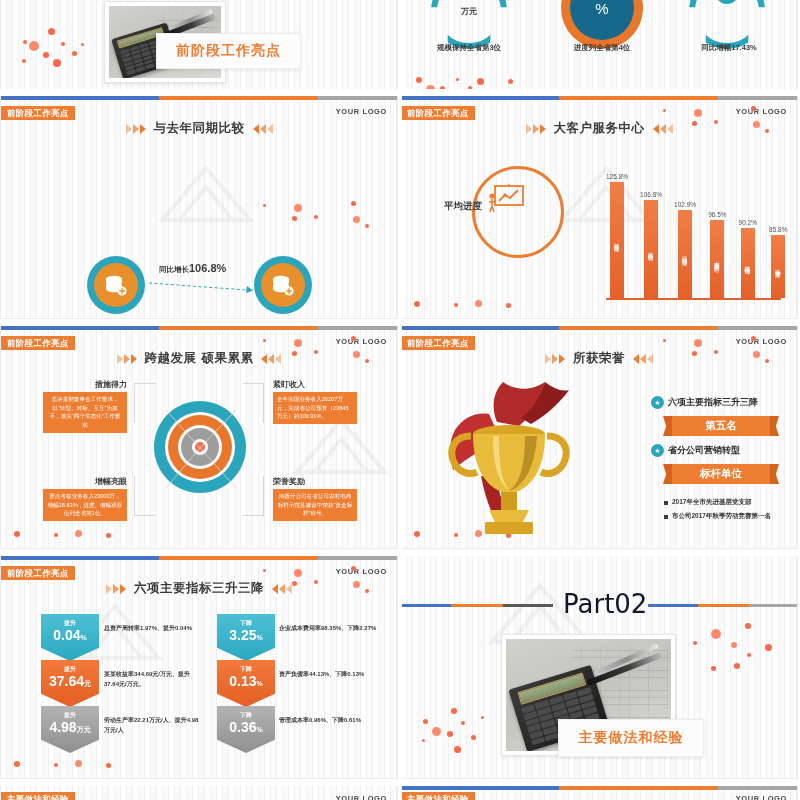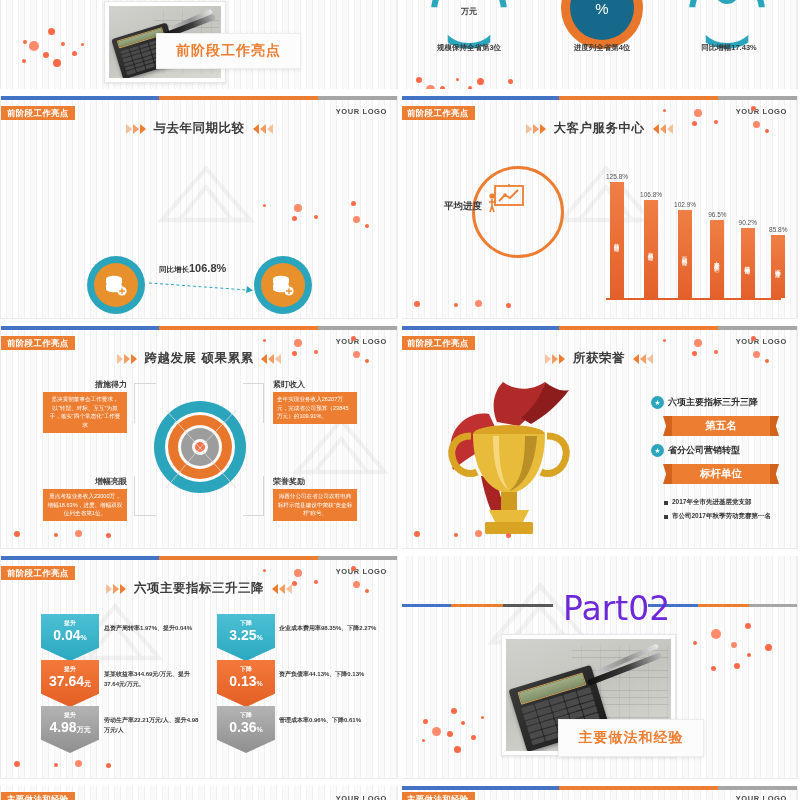--- a/index.html
+++ b/index.html
@@ -134,21 +134,21 @@
   .arrow.orange{background:linear-gradient(180deg,#f2793a,#e45f25);}
   .arrow.gray{background:linear-gradient(180deg,#b3b3b3,#8f8f8f);}
   .arrow .cap{font-size:6px;font-weight:bold;}
   .arrow .v{font-size:14px;font-weight:bold;line-height:1.1;}
   .arrow .v .u{font-size:7px;}
   .arrow-desc{position:absolute;font-size:6px;line-height:1.6;color:#3b3b3b;font-weight:bold;width:100px;}
 
   
   .part-rule{position:absolute;height:3px;display:flex;}
   .part-rule i{display:block;height:100%;}
-  .part-title{position:absolute;font-size:33px;color:#6d28d9;font-weight:normal;
+  .part-title{position:absolute;font-size:26px;color:#0f172a;font-weight:normal;
      font-family:"DejaVu Sans","Liberation Sans",sans-serif;}
   .photo{position:absolute;background:#fff;border:1px solid #e6e6e6;padding:4px;
      box-shadow:0 1px 3px rgba(0,0,0,.10);}
   .photo .img{width:100%;height:100%;
      background:
        linear-gradient(115deg, rgba(0,0,0,.05) 0 100%),
        linear-gradient(160deg,#dcdcd8 0%,#cfcfc9 45%,#e5e5e0 100%);
      position:relative; overflow:hidden;}
   .calc{position:absolute;left:6%;top:33%;width:52%;height:58%;
      background:linear-gradient(150deg,#3a3a3a,#1b1b1b);border-radius:3px;transform:rotate(-17deg);

